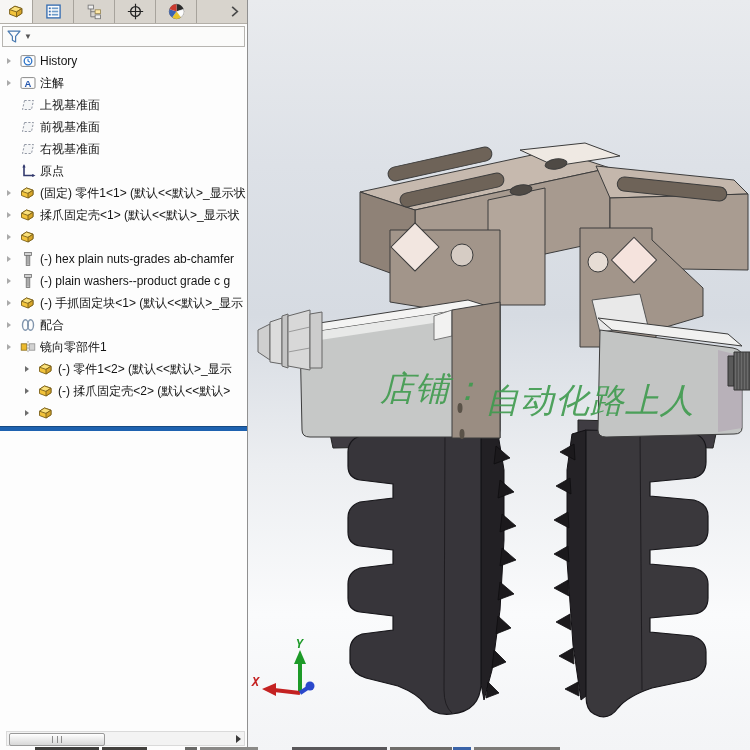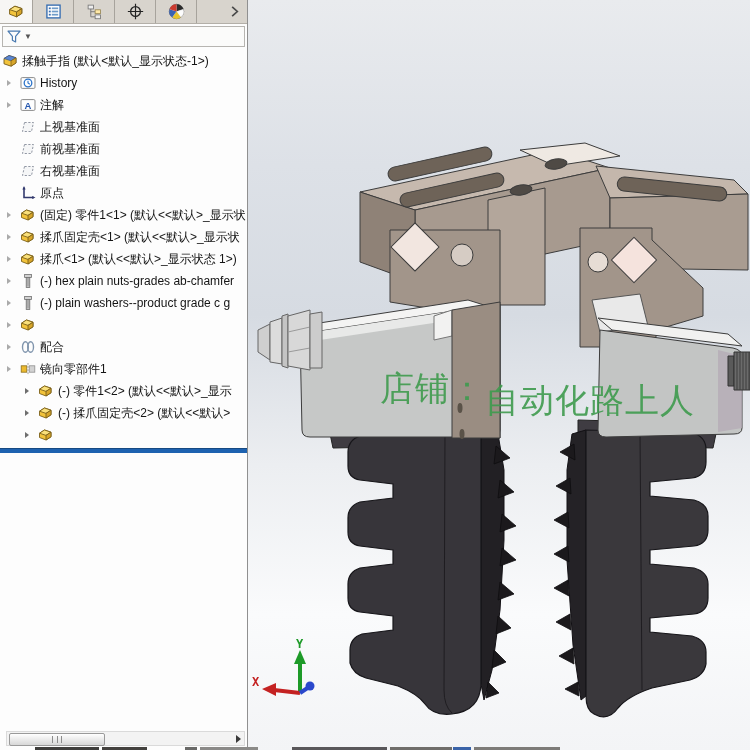--- a/index.html
+++ b/index.html
@@ -1,21 +1,21 @@
 <!DOCTYPE html>
 <html><head>
 <meta charset="utf-8">
 <style>
   html,body{margin:0;padding:0;}
   body{width:750px;height:750px;position:relative;overflow:hidden;
        font-family:"Liberation Sans",sans-serif;background:#fff;}
 
   
   .viewport{position:absolute;left:248px;top:0;width:502px;height:750px;
-    background:linear-gradient(180deg,#e9ebee 0%,#dde1e7 22%,#d6dbe2 42%,#eceef1 62%,#fafbfc 82%,#f3f4f6 100%);}
+    background:linear-gradient(180deg,#e9ebee 0%,#dde1e7 22%,#d6dbe2 42%,#eceef1 62%,#fafbfc 82%,#f3f4f6 100%);font-style:italic;}
   .viewport svg{position:absolute;left:0;top:0;}
 
   
   .panel{position:absolute;left:0;top:0;width:248px;height:750px;background:#fdfdfd;
          border-right:1px solid #909090;box-sizing:border-box;}
   .tabstrip{height:23px;display:flex;align-items:stretch;background:#d8d4cd;border-bottom:1px solid #b3afa8;}
   .tabs{display:flex;}
   .tab{width:40px;display:flex;align-items:center;justify-content:center;
        border-right:1px solid #a7a39c;background:#d8d4cd;cursor:default;}
   .tab.active{background:#f7f6f4;width:32px;}
@@ -235,30 +235,20 @@
   <div class="filter-row">
     <span id="filter-icon" style="display:inline-flex;width:16px;height:16px;">
         <svg viewBox="0 0 16 16" width="16" height="16">
           <path d="M2,2.2 L14,2.2 L9.6,7.4 L9.6,13 L6.4,11.2 L6.4,7.4 Z" fill="#fbfbfb" stroke="#4a7ab0" stroke-width="1.2" stroke-linejoin="round"></path>
         </svg>
       </span>
     <span class="filter-caret">▼</span>
   </div>
   <div class="tree" id="tree">
       <div class="trow">
-        <span class="ticon" style="margin-left: 2px;">
-          <svg viewBox="0 0 16 16" width="16" height="16">
-            <path d="M2,5.5 L7,2.5 L14,4.8 L14,10 L9,13.2 L2,10.8 Z" fill="#f2c33b" stroke="#75591a" stroke-width="0.9" stroke-linejoin="round"></path>
-            <path d="M2,5.5 L7,2.5 L14,4.8 L9,7.8 Z" fill="#5b86cf" stroke="#38568c" stroke-width="0.7"></path>
-            <path d="M9,7.8 L14,4.8 L14,10 L9,13.2 Z" fill="#d8a62a" stroke="#75591a" stroke-width="0.7"></path>
-          </svg>
-        </span>
-        <span class="tlabel">揉触手指  (默认&lt;默认_显示状态-1&gt;)</span>
-      </div>
-      <div class="trow">
         <span class="arr lv1" style="left: 7px;"></span>
         <span class="ticon" style="margin-left: 20px;">
           <svg viewBox="0 0 16 16" width="16" height="16">
             <rect x="1" y="2.6" width="14" height="10.8" rx="1.2" fill="#fefefe" stroke="#8b8b8b"></rect>
             <circle cx="8" cy="8" r="3.8" fill="#fff" stroke="#2d74c9" stroke-width="1.3"></circle>
             <path d="M8,5.8 L8,8 L9.8,9.2" stroke="#2d74c9" stroke-width="1.1" fill="none"></path>
           </svg>
         </span>
         <span class="tlabel">History</span>
       </div>
@@ -330,21 +320,20 @@
       </div>
       <div class="trow">
         <span class="arr lv1" style="left: 7px;"></span>
         <span class="ticon" style="margin-left: 20px;">
           <svg viewBox="0 0 16 16" width="16" height="16">
             <path d="M1.5,6.2 L6.5,3 L13,5.2 L13,9.8 L8,13 L1.5,10.5 Z" fill="#f2c33b" stroke="#7c611a" stroke-width="0.9" stroke-linejoin="round"></path>
             <path d="M1.5,6.2 L6.5,3 L13,5.2 L8,8.4 Z" fill="#fae07a" stroke="#7c611a" stroke-width="0.9"></path>
             <path d="M8,8.4 L13,5.2 L13,9.8 L8,13 Z" fill="#d8a62a" stroke="#7c611a" stroke-width="0.9"></path>
           </svg>
         </span>
-        <span class="tlabel">揉爪&lt;1&gt; (默认&lt;&lt;默认&gt;_显示状态 1&gt;)</span>
       </div>
       <div class="trow">
         <span class="arr lv1" style="left: 7px;"></span>
         <span class="ticon" style="margin-left: 20px;">
           <svg viewBox="0 0 16 16" width="16" height="16">
             <rect x="4.6" y="1.4" width="6.8" height="3" fill="#d2d2d2" stroke="#707070" stroke-width="0.8"></rect>
             <rect x="6.2" y="4.4" width="3.6" height="10" fill="#bdbdbd" stroke="#707070" stroke-width="0.8"></rect>
             <path d="M6.2,6 h3.6 M6.2,8 h3.6 M6.2,10 h3.6 M6.2,12 h3.6" stroke="#8a8a8a" stroke-width="0.7"></path>
           </svg>
         </span>
@@ -363,20 +352,21 @@
       </div>
       <div class="trow">
         <span class="arr lv1" style="left: 7px;"></span>
         <span class="ticon" style="margin-left: 20px;">
           <svg viewBox="0 0 16 16" width="16" height="16">
             <path d="M1.5,6.2 L6.5,3 L13,5.2 L13,9.8 L8,13 L1.5,10.5 Z" fill="#f2c33b" stroke="#7c611a" stroke-width="0.9" stroke-linejoin="round"></path>
             <path d="M1.5,6.2 L6.5,3 L13,5.2 L8,8.4 Z" fill="#fae07a" stroke="#7c611a" stroke-width="0.9"></path>
             <path d="M8,8.4 L13,5.2 L13,9.8 L8,13 Z" fill="#d8a62a" stroke="#7c611a" stroke-width="0.9"></path>
           </svg>
         </span>
+        <span class="tlabel">(-) 手抓固定块&lt;1&gt; (默认&lt;&lt;默认&gt;_显示</span>
       </div>
       <div class="trow">
         <span class="arr lv1" style="left: 7px;"></span>
         <span class="ticon" style="margin-left: 20px;">
           <svg viewBox="0 0 16 16" width="16" height="16">
             <ellipse cx="5.4" cy="8" rx="2.9" ry="5.2" fill="none" stroke="#8095ad" stroke-width="1.4"></ellipse>
             <ellipse cx="10.6" cy="8" rx="2.9" ry="5.2" fill="none" stroke="#8095ad" stroke-width="1.4"></ellipse>
           </svg>
         </span>
         <span class="tlabel">配合</span>

